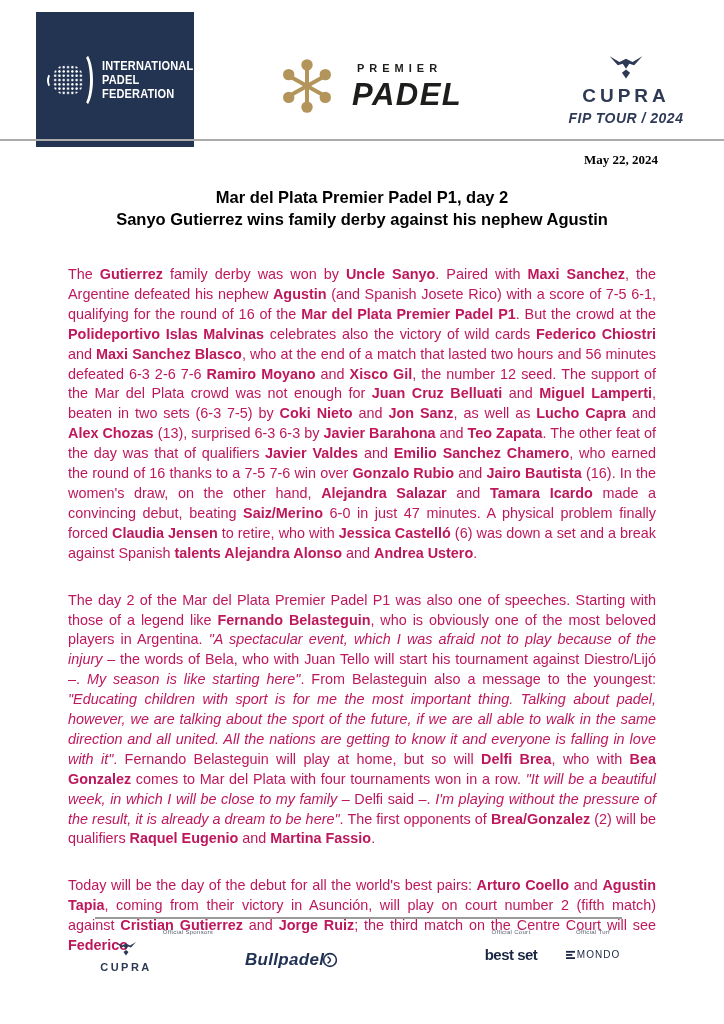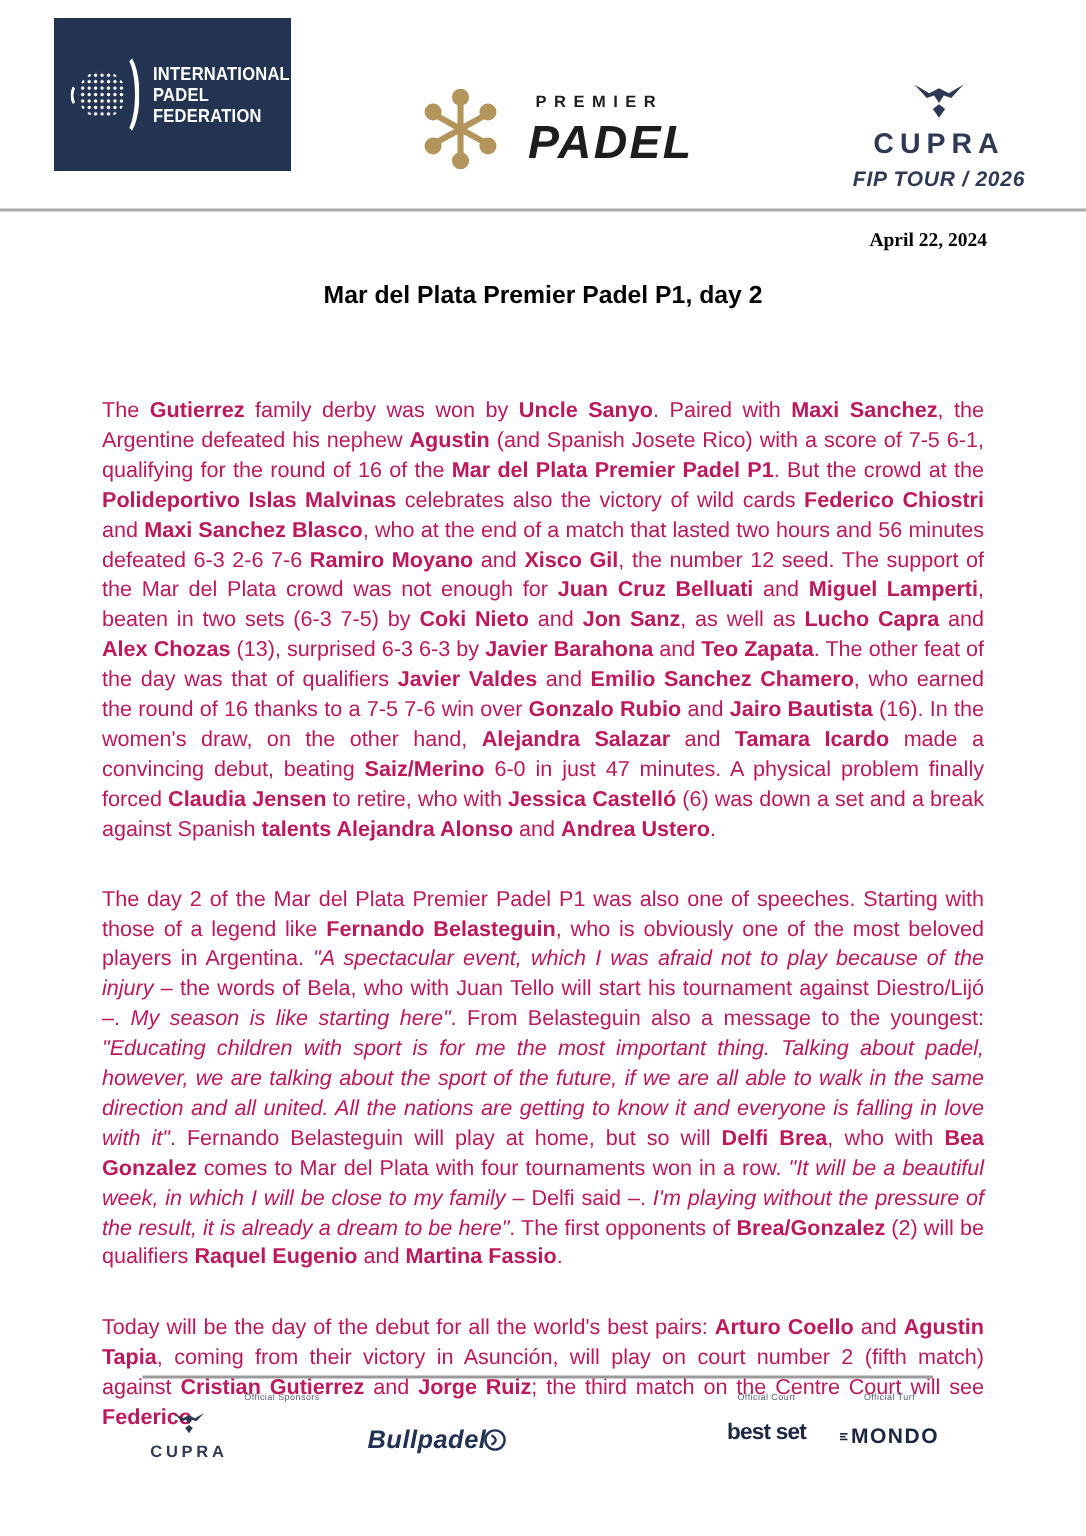--- a/index.html
+++ b/index.html
@@ -5,21 +5,21 @@
   * { margin:0; padding:0; box-sizing:border-box; }
   html,body { background:#e8e8e8; }
   body { font-family:"Liberation Sans", sans-serif; }
   .page {
     position:relative; width:724px; height:1024px; margin:0 auto;
     background:#ffffff; overflow:hidden;
   }
 
   
   .ipf-box {
-    position:absolute; left:36px; top:12px; width:158px; height:102px;
+    position:absolute; left:36px; top:12px; width:158px; height:135px;
     background:#233352; display:flex; align-items:center; gap:9px; padding-left:11px;
   }
   .ipf-icon { position:relative; width:46px; height:58px; flex:0 0 auto; }
   .ipf-lparen {
     position:absolute; left:0; top:22px; width:9px; height:15px;
     border:2px solid transparent; border-left:2px solid #fff; border-radius:50%;
   }
   .ipf-ball {
     position:absolute; left:5px; top:13px; width:32px; height:32px; border-radius:50%;
     background-image:radial-gradient(circle, #ffffff 1.1px, transparent 1.3px);
@@ -81,21 +81,21 @@
     color:#223254; font-style:italic; font-weight:800; font-size:17px; letter-spacing:0.3px;margin-left:42px;
   }
   .f-bullpadel svg { margin-left:-2px; }
 
   .f-mejorset {
     position:absolute; left:477px; top:946px; width:68px; text-align:center;
     color:#1b2640; font-weight:700; font-size:15px; letter-spacing:-0.5px;
   }
   .f-mondo {
     position:absolute; left:560px; top:949px; width:66px; text-align:center;
-    color:#1b2640; font-weight:700; font-size:14px; letter-spacing:1px;
+    color:#1b2640; font-weight:400; font-size:10px; letter-spacing:1px;
     display:flex; align-items:center; justify-content:center; gap:2px;
   }
 </style>
 </head>
 <body>
 
 <div class="page">
 
   <div class="ipf-box">
     <div class="ipf-icon">
@@ -136,28 +136,29 @@
   </div>
 
   <div class="cupra-logo">
     <svg width="36" height="26" viewBox="0 0 44 30">
       <g fill="#2e3a55">
         <path d="M2 2 L14 9 L22 5 L30 9 L42 2 L32 13 L26 11 L22 17 L18 11 L12 13 Z"></path>
         <path d="M22 18 L27 22 L22 29 L17 22 Z"></path>
       </g>
     </svg>
     <div class="cupra-word">CUPRA</div>
-    <div class="cupra-sub">FIP TOUR / 2026</div>
+    <div class="cupra-sub">FIP TOUR / 2024</div>
   </div>
 
   <div class="header-rule"></div>
 
-  <div class="doc-date">April 22, 2024</div>
+  <div class="doc-date">May 22, 2024</div>
   <div class="doc-title">
     <div>Mar del Plata Premier Padel P1, day 2</div>
+    <div>Sanyo Gutierrez wins family derby against his nephew Agustin</div>
   </div>
 
   <div class="article">
     <p><span>The </span><span style="font-weight: 700;">Gutierrez</span><span> family derby was won by </span><span style="font-weight: 700;">Uncle Sanyo</span><span>. Paired with </span><span style="font-weight: 700;">Maxi Sanchez</span><span>, the Argentine defeated his nephew </span><span style="font-weight: 700;">Agustin</span><span> (and Spanish Josete Rico) with a score of 7-5 6-1, qualifying for the round of 16 of the </span><span style="font-weight: 700;">Mar del Plata Premier Padel P1</span><span>. But the crowd at the </span><span style="font-weight: 700;">Polideportivo Islas Malvinas</span><span> celebrates also the victory of wild cards </span><span style="font-weight: 700;">Federico Chiostri</span><span> and </span><span style="font-weight: 700;">Maxi Sanchez Blasco</span><span>, who at the end of a match that lasted two hours and 56 minutes defeated 6-3 2-6 7-6 </span><span style="font-weight: 700;">Ramiro Moyano</span><span> and </span><span style="font-weight: 700;">Xisco Gil</span><span>, the number 12 seed. The support of the Mar del Plata crowd was not enough for </span><span style="font-weight: 700;">Juan Cruz Belluati</span><span> and </span><span style="font-weight: 700;">Miguel Lamperti</span><span>, beaten in two sets (6-3 7-5) by </span><span style="font-weight: 700;">Coki Nieto</span><span> and </span><span style="font-weight: 700;">Jon Sanz</span><span>, as well as </span><span style="font-weight: 700;">Lucho Capra</span><span> and </span><span style="font-weight: 700;">Alex Chozas</span><span> (13), surprised 6-3 6-3 by </span><span style="font-weight: 700;">Javier Barahona</span><span> and </span><span style="font-weight: 700;">Teo Zapata</span><span>. The other feat of the day was that of qualifiers </span><span style="font-weight: 700;">Javier Valdes</span><span> and </span><span style="font-weight: 700;">Emilio Sanchez Chamero</span><span>, who earned the round of 16 thanks to a 7-5 7-6 win over </span><span style="font-weight: 700;">Gonzalo Rubio</span><span> and </span><span style="font-weight: 700;">Jairo Bautista</span><span> (16). In the women's draw, on the other hand, </span><span style="font-weight: 700;">Alejandra Salazar</span><span> and </span><span style="font-weight: 700;">Tamara Icardo</span><span> made a convincing debut, beating </span><span style="font-weight: 700;">Saiz/Merino</span><span> 6-0 in just 47 minutes. A physical problem finally forced </span><span style="font-weight: 700;">Claudia Jensen</span><span> to retire, who with </span><span style="font-weight: 700;">Jessica Castelló</span><span> (6) was down a set and a break against Spanish </span><span style="font-weight: 700;">talents Alejandra Alonso</span><span> and </span><span style="font-weight: 700;">Andrea Ustero</span><span>.</span></p>
     <p><span>The day 2 of the Mar del Plata Premier Padel P1 was also one of speeches. Starting with those of a legend like </span><span style="font-weight: 700;">Fernando Belasteguin</span><span>, who is obviously one of the most beloved players in Argentina. </span><span style="font-style: italic;">"A spectacular event, which I was afraid not to play because of the injury</span><span> – the words of Bela, who with Juan Tello will start his tournament against Diestro/Lijó –. </span><span style="font-style: italic;">My season is like starting here"</span><span>. From Belasteguin also a message to the youngest: </span><span style="font-style: italic;">"Educating children with sport is for me the most important thing. Talking about padel, however, we are talking about the sport of the future, if we are all able to walk in the same direction and all united. All the nations are getting to know it and everyone is falling in love with it"</span><span>. Fernando Belasteguin will play at home, but so will </span><span style="font-weight: 700;">Delfi Brea</span><span>, who with </span><span style="font-weight: 700;">Bea Gonzalez</span><span> comes to Mar del Plata with four tournaments won in a row. </span><span style="font-style: italic;">"It will be a beautiful week, in which I will be close to my family</span><span> – Delfi said –. </span><span style="font-style: italic;">I'm playing without the pressure of the result, it is already a dream to be here"</span><span>. The first opponents of </span><span style="font-weight: 700;">Brea/Gonzalez</span><span> (2) will be qualifiers </span><span style="font-weight: 700;">Raquel Eugenio</span><span> and </span><span style="font-weight: 700;">Martina Fassio</span><span>.</span></p>
     <p><span>Today will be the day of the debut for all the world's best pairs: </span><span style="font-weight: 700;">Arturo Coello</span><span> and </span><span style="font-weight: 700;">Agustin Tapia</span><span>, coming from their victory in Asunción, will play on court number 2 (fifth match) against </span><span style="font-weight: 700;">Cristian Gutierrez</span><span> and </span><span style="font-weight: 700;">Jorge Ruiz</span><span>; the third match on the Centre Court will see </span><span style="font-weight: 700;">Federico</span></p>
   </div>
 
   <div class="footer-rule"></div>
 

